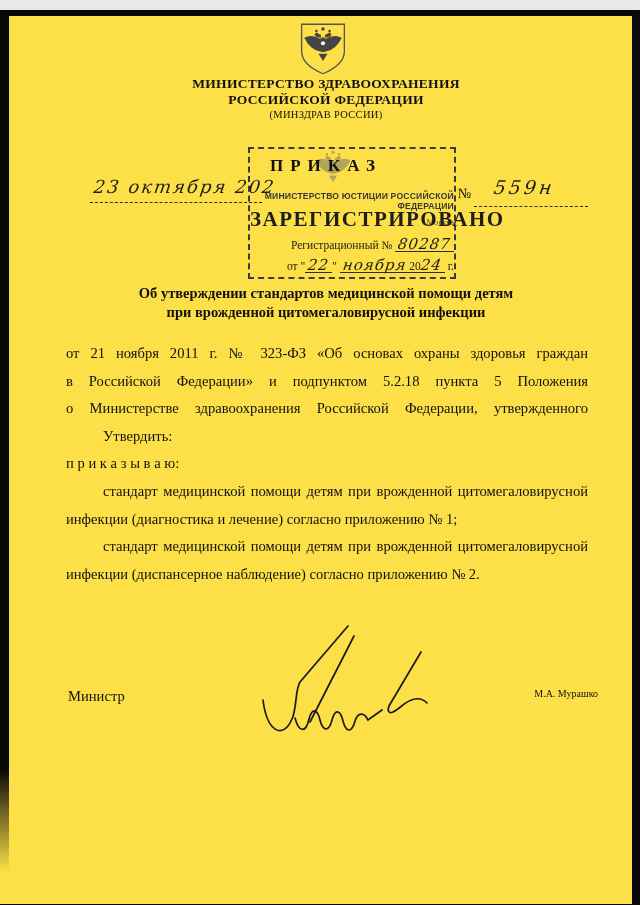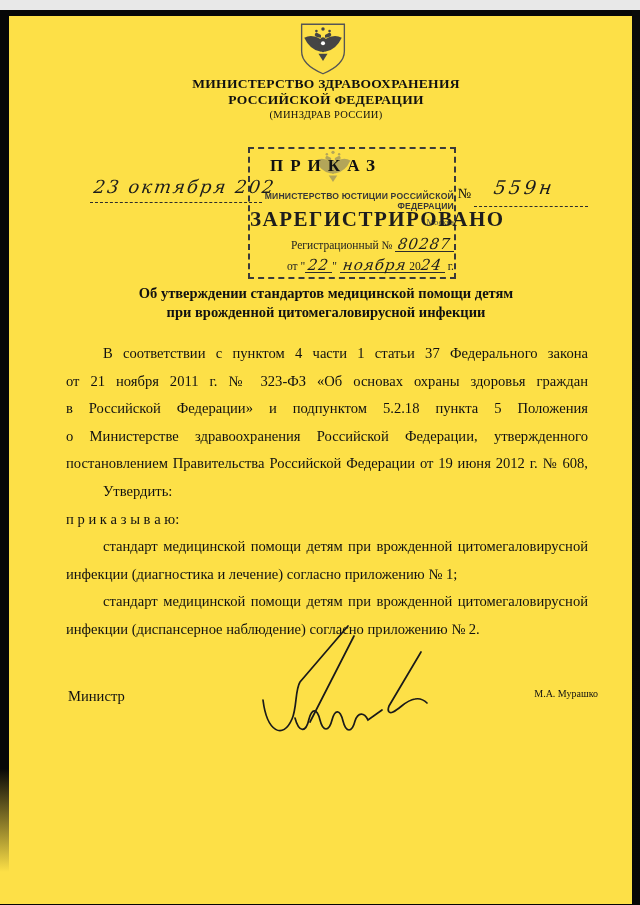--- a/index.html
+++ b/index.html
@@ -129,25 +129,23 @@
   <div id="order-no-label" class="abs">№</div>
   <div id="order-no-value" class="abs hw">559н</div>
   <div id="order-no-line" class="abs"></div>
 
   <div id="doc-title" class="abs ctr">
     <div>Об утверждении стандартов медицинской помощи детям</div>
     <div>при врожденной цитомегаловирусной инфекции</div>
   </div>
 
   <div id="body-text" class="abs">
-    <div class="bl just ind">В соответствии с пунктом 4 части 1 статьи 37 Федерального закона</div>
     <div class="bl just">от 21 ноября 2011 г. № 323-ФЗ «Об основах охраны здоровья граждан</div>
     <div class="bl just">в Российской Федерации» и подпунктом 5.2.18 пункта 5 Положения</div>
     <div class="bl just">о Министерстве здравоохранения Российской Федерации, утвержденного</div>
-    <div class="bl just">постановлением Правительства Российской Федерации от 19 июня 2012 г. № 608,</div>
     <div class="bl ind">Утвердить:</div>
     <div class="bl">п р и к а з ы в а ю:</div>
     <div class="bl just ind">стандарт медицинской помощи детям при врожденной цитомегаловирусной</div>
     <div class="bl">инфекции (диагностика и лечение) согласно приложению № 1;</div>
     <div class="bl just ind">стандарт медицинской помощи детям при врожденной цитомегаловирусной</div>
     <div class="bl">инфекции (диспансерное наблюдение) согласно приложению № 2.</div>
   </div>
 
   <div id="sig-position" class="abs">Министр</div>
 

